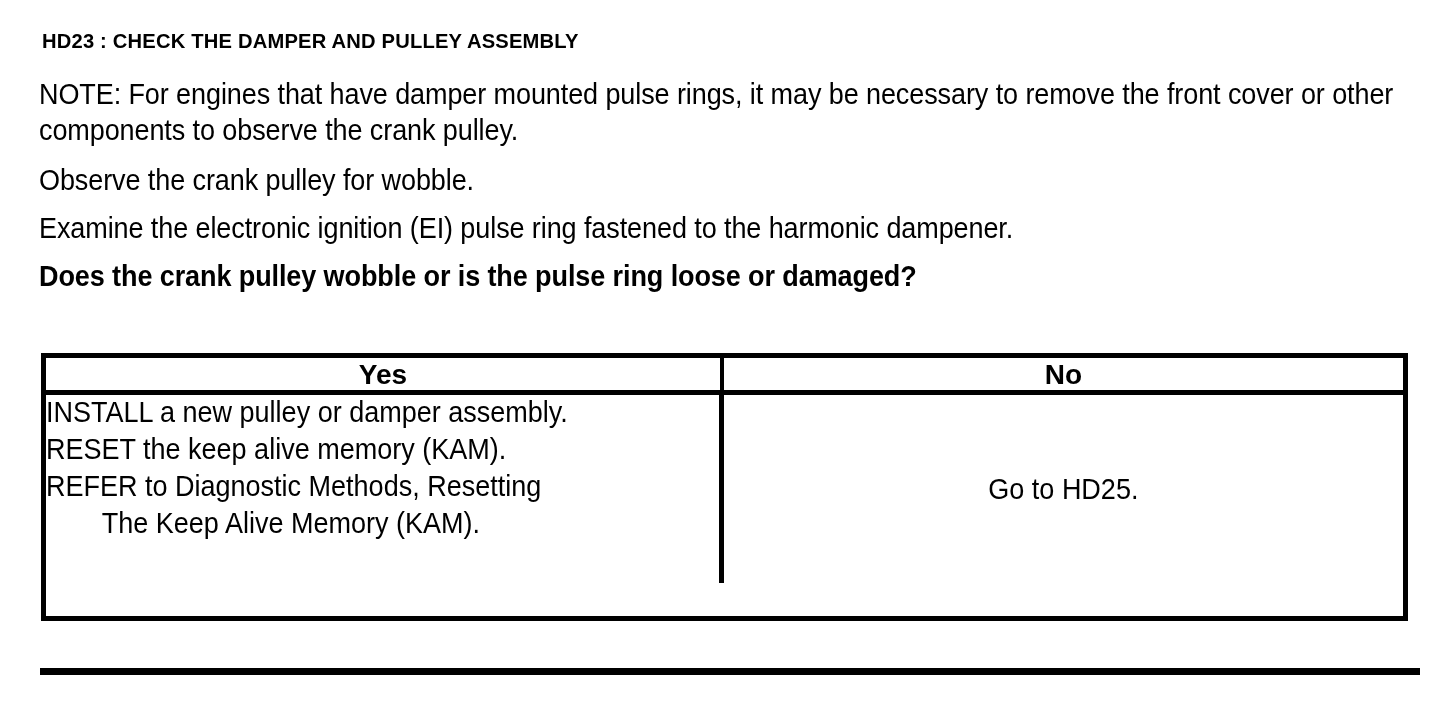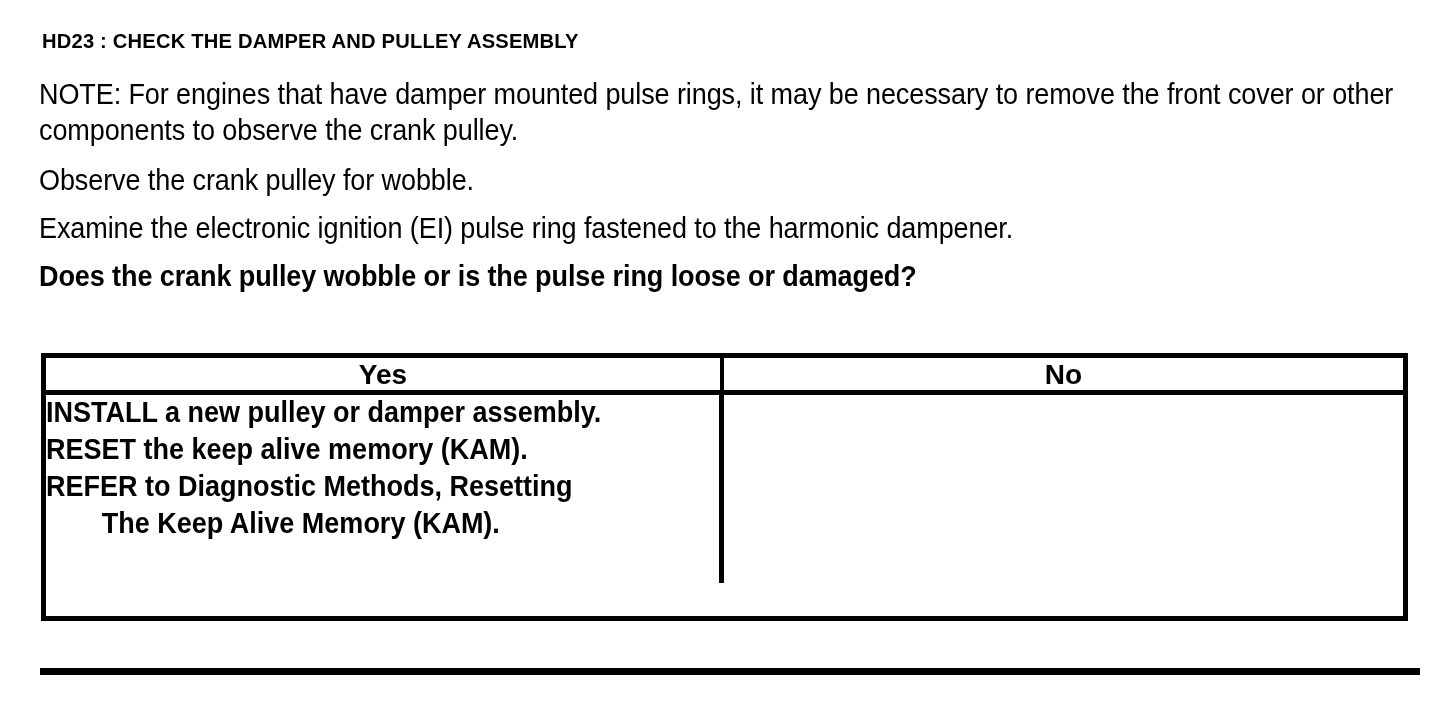--- a/index.html
+++ b/index.html
@@ -92,21 +92,20 @@
     position: absolute;
     left: 0; top: 37px;
     width: 100%;
     height: 221px;
   }
   .td-cell {
     position: absolute;
     top: 0;
     height: 188px;
     box-sizing: border-box;
-    font-weight: bold;
   }
   .td-yes {
     left: 0;
     width: 678px;
     border-right: 5px solid #000;
     padding: 0;
   }
   .td-no {
     left: 678px;
     width: 679px;
@@ -173,19 +172,22 @@
 
       <div class="td-cell td-yes">
         <div class="cell-lines">
           <div class="cell-line">INSTALL a new pulley or damper assembly.</div>
           <div class="cell-line">RESET the keep alive memory (KAM).</div>
           <div class="cell-line">REFER to Diagnostic Methods, Resetting</div>
           <div class="cell-line indent">The Keep Alive Memory (KAM).</div>
         </div>
       </div>
 
+      <div class="td-cell td-no">
+        <div class="no-text">Go to HD25.</div>
+      </div>
 
     </div>
   </div>
 
   <div class="footer-rule"></div>
 
 </div>
 
 </body></html>

